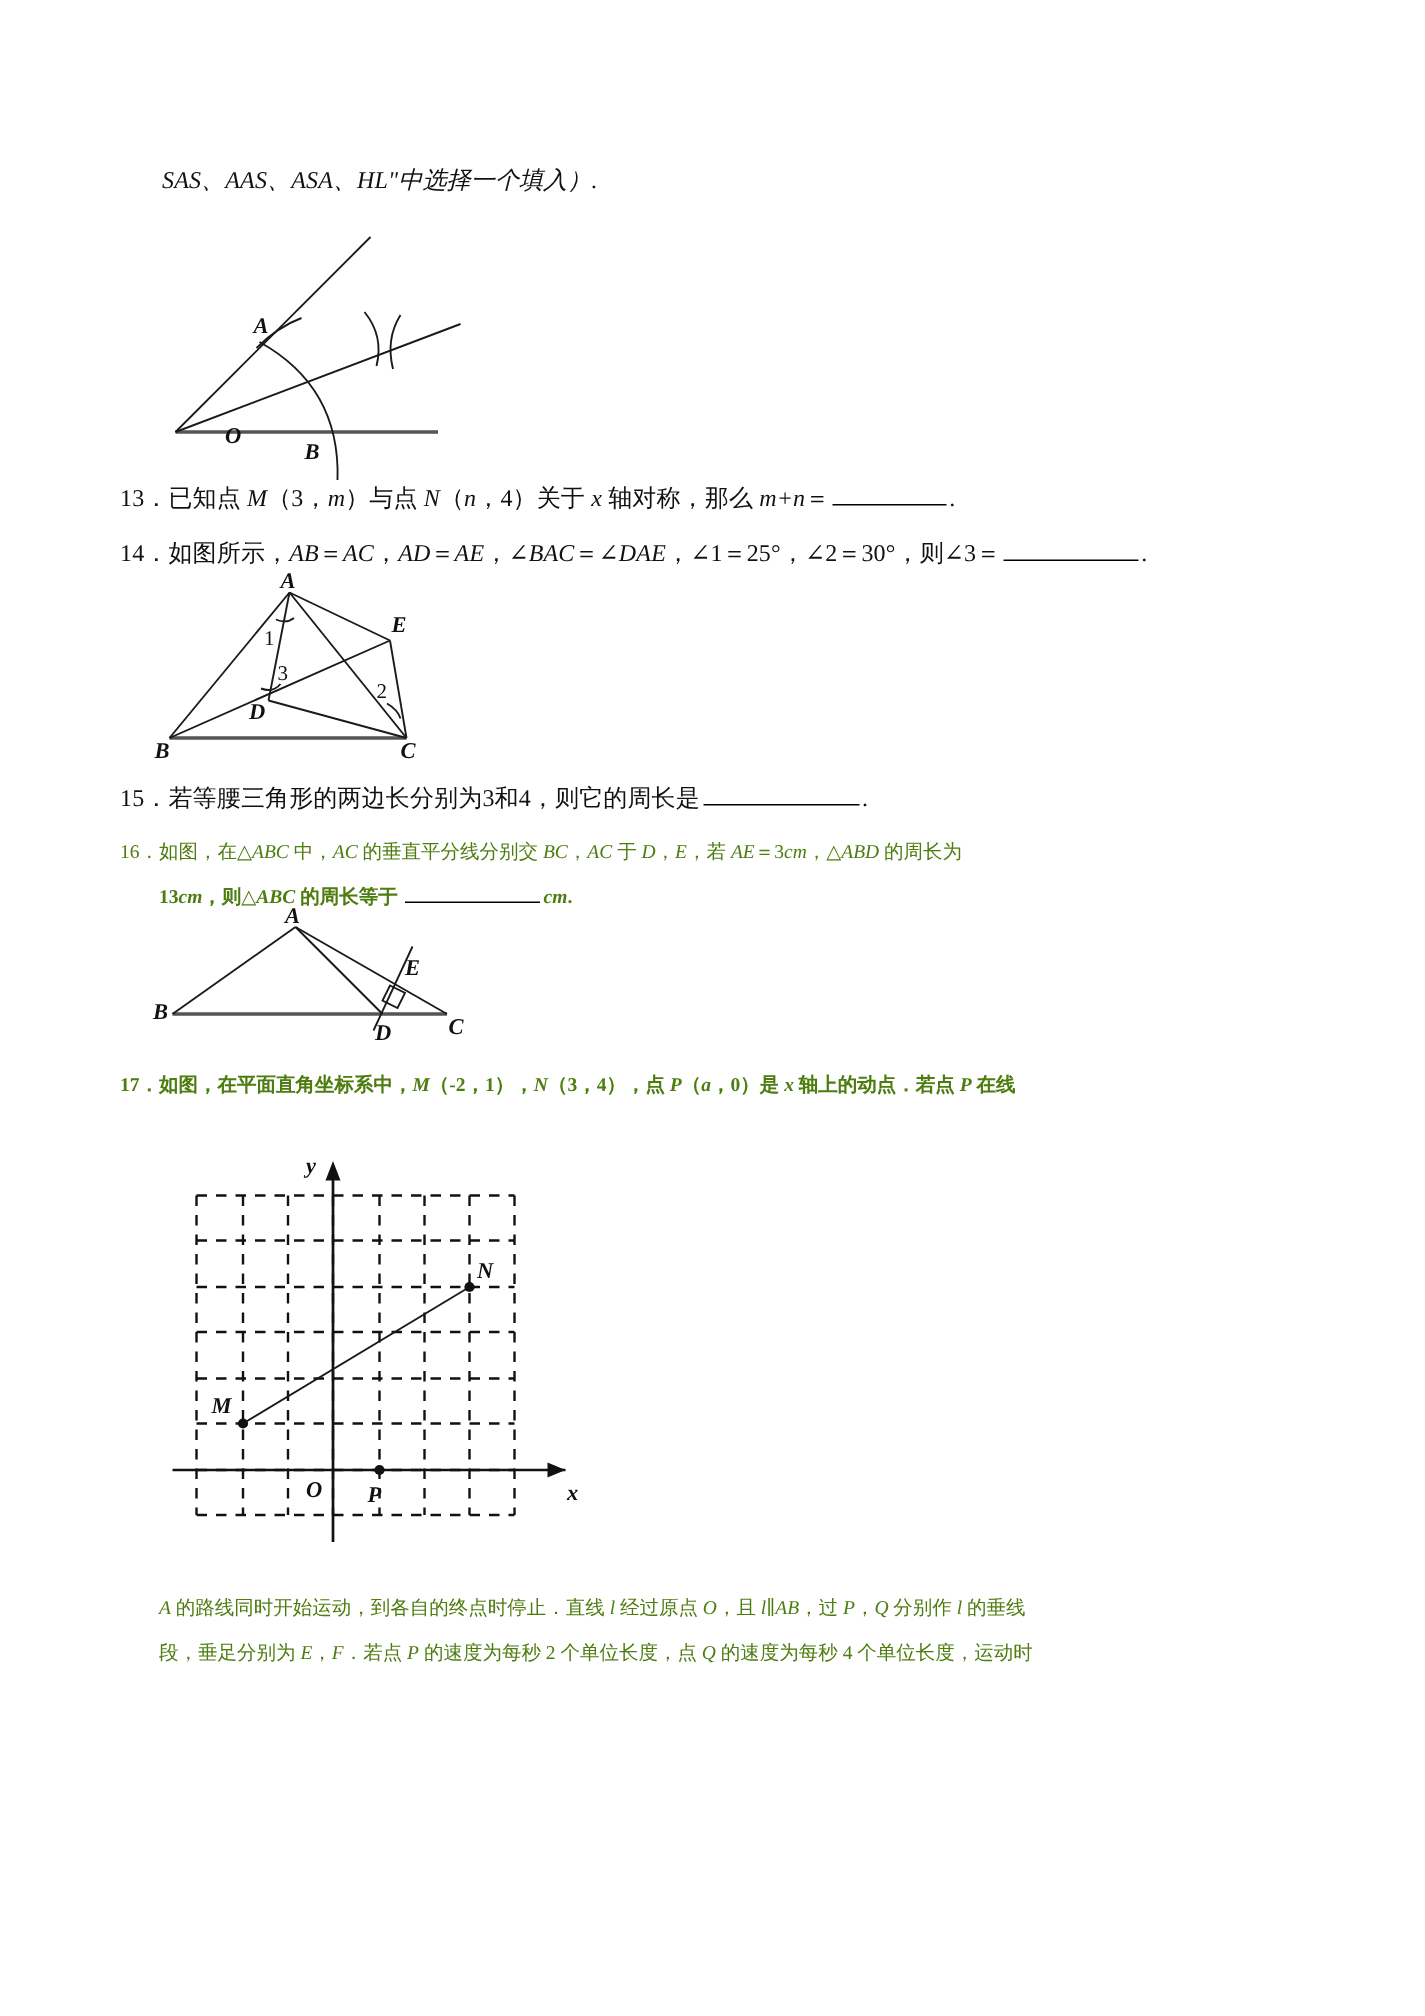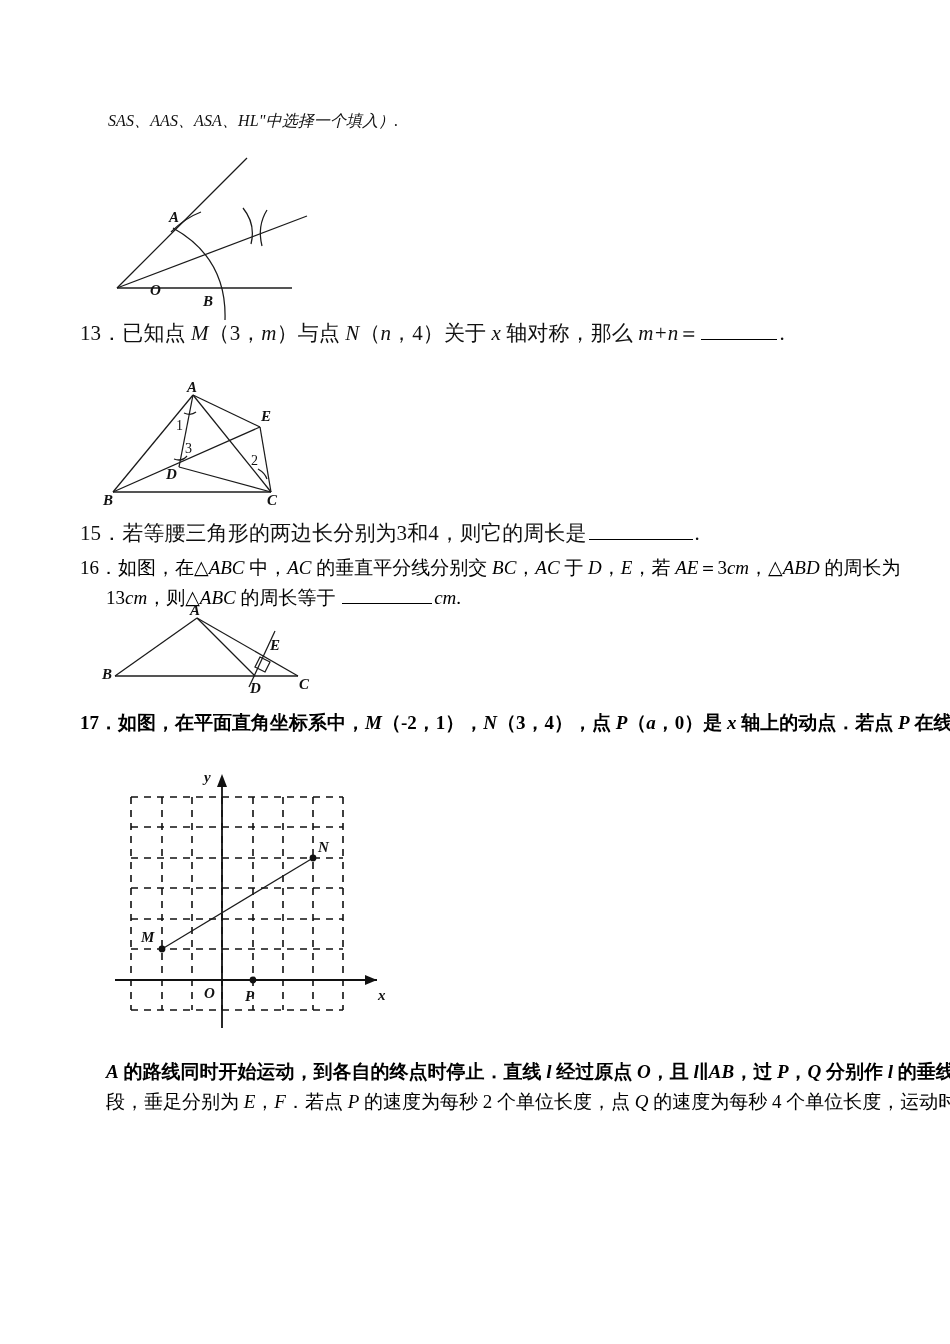--- a/index.html
+++ b/index.html
@@ -18,31 +18,31 @@
   .page {
     position: relative;
     width: 950px;
     height: 1344px;
     background: #ffffff;
   }
 
   
   .qline {
     position: absolute;
-    font-size: 21px;
+    font-size: 16px;
     line-height: 30px;
     color: #111;
     white-space: nowrap;
     letter-spacing: 0.1px;
   }
   .qwrap {
     position: absolute;
-    font-size: 19px;
+    font-size: 13px;
     line-height: 30px;
-    color: #000000;
+    color: #4d7c0f;
   }
   .ital {
     font-style: italic;
   }
   .blank {
     display: inline-block;
     border-bottom: 1.3px solid #000;
     vertical-align: baseline;
     height: 15px;
     margin: 0 2px;
@@ -121,20 +121,25 @@
       <text class="lbl" x="108" y="166">B</text>
     </svg>
   </div>
 
   <div class="qline" style="left:80px; top:318px;">
     <span>
       13．已知点 <span class="ital">M</span>（3，<span class="ital">m</span>）与点 <span class="ital">N</span>（<span class="ital">n</span>，4）关于 <span class="ital">x</span> 轴对称，那么 <span class="ital">m+n</span>＝<span class="blank b-md"></span>.
     </span>
   </div>
 
+  <div class="qline" style="left:80px; top:355px;">
+    <span>
+      14．如图所示，<span class="ital">AB</span>＝<span class="ital">AC</span>，<span class="ital">AD</span>＝<span class="ital">AE</span>，∠<span class="ital">BAC</span>＝∠<span class="ital">DAE</span>，∠1＝25°，∠2＝30°，则∠3＝<span class="blank b-lg"></span>.
+    </span>
+  </div>
 
   <div class="fig" style="left:95px; top:383px;">
     <svg width="225" height="125" viewBox="0 0 225 125">
 
       <path class="stroke-thick" d="M 18 109 L 176 109"></path>
 
       <path class="stroke" d="M 98 12 L 18 109"></path>
       <path class="stroke" d="M 98 12 L 176 109"></path>
       <path class="stroke" d="M 98 12 L 165 44"></path>
       <path class="stroke" d="M 98 12 L 84 84"></path>
@@ -160,21 +165,21 @@
   <div class="qline" style="left:80px; top:518px;">
     <span>
       15．若等腰三角形的两边长分别为3和4，则它的周长是<span class="blank b-xl"></span>.
     </span>
   </div>
 
   <div class="qwrap" style="left:80px; top:553px; width:800px;">
     <div style="white-space:nowrap;">
       16．如图，在△<span class="ital">ABC</span> 中，<span class="ital">AC</span> 的垂直平分线分别交 <span class="ital">BC</span>，<span class="ital">AC</span> 于 <span class="ital">D</span>，<span class="ital">E</span>，若 <span class="ital">AE</span>＝3<span class="ital">cm</span>，△<span class="ital">ABD</span> 的周长为
     </div>
-    <div style="white-space:nowrap; padding-left:26px;">
+    <div style="white-space:nowrap; padding-left:26px;font-weight:bold;">
       13<span class="ital">cm</span>，则△<span class="ital">ABC</span> 的周长等于 <span class="blank b-lg"></span><span class="ital">cm</span>.
     </div>
   </div>
 
   <div class="fig" style="left:100px; top:605px;">
     <svg width="220" height="90" viewBox="0 0 220 90">
 
       <path class="stroke-thick" d="M 15 71 L 198 71"></path>
 
       <path class="stroke" d="M 97 13 L 15 71"></path>
@@ -237,21 +242,21 @@
       <text class="lbl" x="36" y="182">M</text>
       <text class="lbl" x="213" y="92">N</text>
       <text class="lbl" x="99" y="238">O</text>
       <text class="lbl" x="140" y="241">P</text>
       <text class="lbl" x="273" y="240">x</text>
       <text class="lbl" x="99" y="22">y</text>
     </svg>
   </div>
 
   <div class="qwrap" style="left:80px; top:1057px; width:830px;">
-    <div style="white-space:nowrap; padding-left:26px;font-weight:bold;">
+    <div style="white-space:nowrap; padding-left:26px;">
       <span class="ital">A</span> 的路线同时开始运动，到各自的终点时停止．直线 <span class="ital">l</span> 经过原点 <span class="ital">O</span>，且 <span class="ital">l∥AB</span>，过 <span class="ital">P</span>，<span class="ital">Q</span> 分别作 <span class="ital">l</span> 的垂线
     </div>
     <div style="white-space:nowrap; padding-left:26px;font-family:Liberation Serif, serif;">
       段，垂足分别为 <span class="ital">E</span>，<span class="ital">F</span>．若点 <span class="ital">P</span> 的速度为每秒 2 个单位长度，点 <span class="ital">Q</span> 的速度为每秒 4 个单位长度，运动时
     </div>
   </div>
 
 </div>
 
 </body></html>

